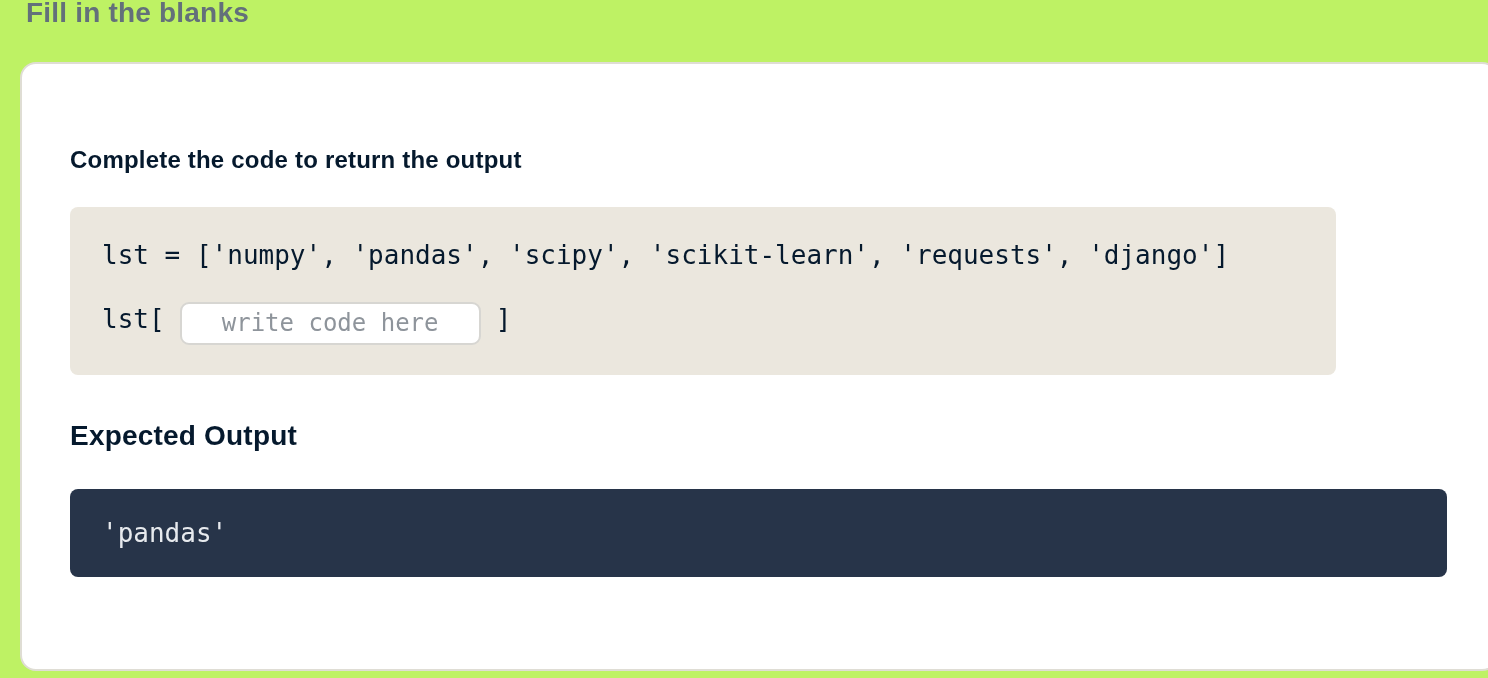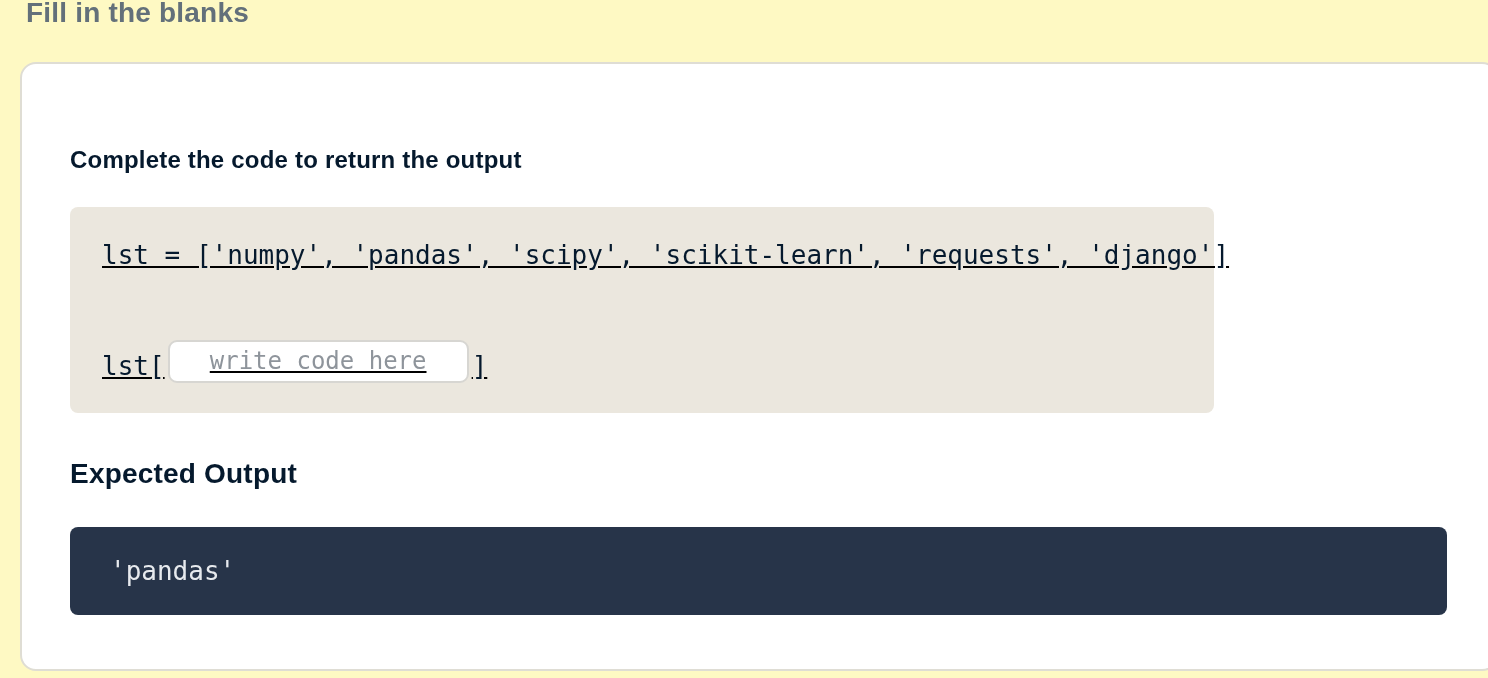--- a/index.html
+++ b/index.html
@@ -7,21 +7,21 @@
     width: 1488px;
     height: 678px;
     overflow: hidden;
     background: #F5F1E9;
     font-family: "Liberation Sans", sans-serif;
   }
   .page {
     position: relative;
     width: 1488px;
     height: 678px;
-    background: #fef9c3;
+    background: #bef264;
   }
   .page-title {
     position: absolute;
     left: 26px;
     top: -4px;
     font-size: 28px;
     line-height: 1.2;
     font-weight: 800;
     letter-spacing: 0.2px;
     color: #63707A;
@@ -39,37 +39,37 @@
   }
   .instruction-heading {
     font-size: 24px;
     font-weight: 800;
     letter-spacing: 0.2px;
     color: #05192D;
     line-height: 1.15;
   }
   .code-block {
     margin-top: 33px;
-    width: 1144px;
+    width: 1266px;
     background: #EBE7DE;
     border-radius: 8px;
     padding: 31px 32px 30px 32px;
-    text-decoration: underline;
   }
   .code-line {
     font-family: "DejaVu Sans Mono", "Liberation Mono", monospace;
     font-size: 26px;
     line-height: 34px;
     color: #05192D;
     white-space: pre;
   }
   .code-line-2 {
-    margin-top: 68px;
+    margin-top: 30px;
     display: flex;
-    align-items: flex-end;
+    align-items: flex-start;
+    gap: 12px;
   }
   .code-blank-input {
     width: 301px;
     height: 43px;
     margin: 0 3px;
     background: #FFFFFF;
     border: 2px solid #D7D6D2;
     border-radius: 9px;
     font-family: "DejaVu Sans Mono", "Liberation Mono", monospace;
     font-size: 24px;
@@ -97,21 +97,20 @@
     background: #273449;
     border-radius: 8px;
     padding: 29px 32px;
   }
   .output-text {
     font-family: "DejaVu Sans Mono", "Liberation Mono", monospace;
     font-size: 26px;
     line-height: 30px;
     color: #E7EAEE;
     white-space: pre;
-    margin-left: 8px;
   }
 </style>
 </head>
 <body>
 
 <div class="page">
 
   <div class="page-title">Fill in the blanks</div>
 
   <div class="card">

